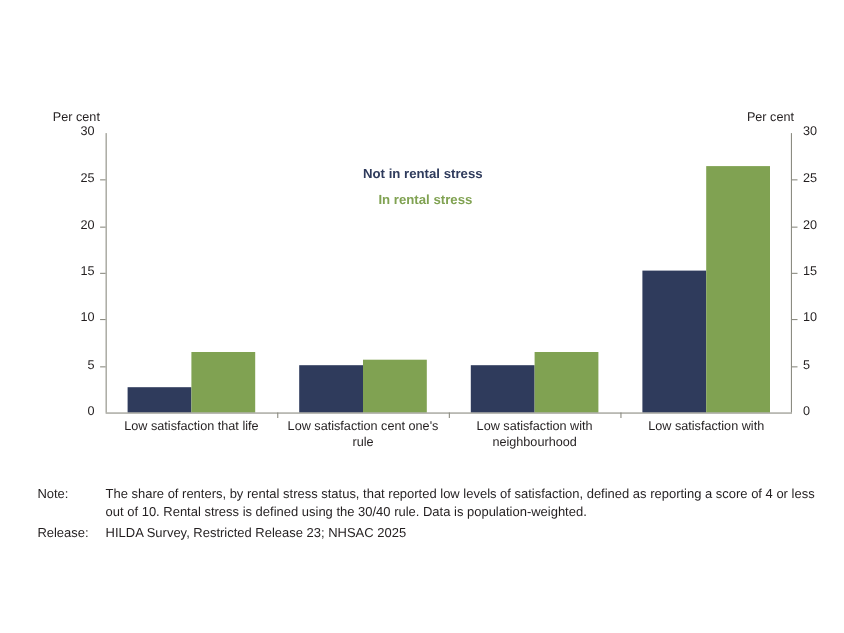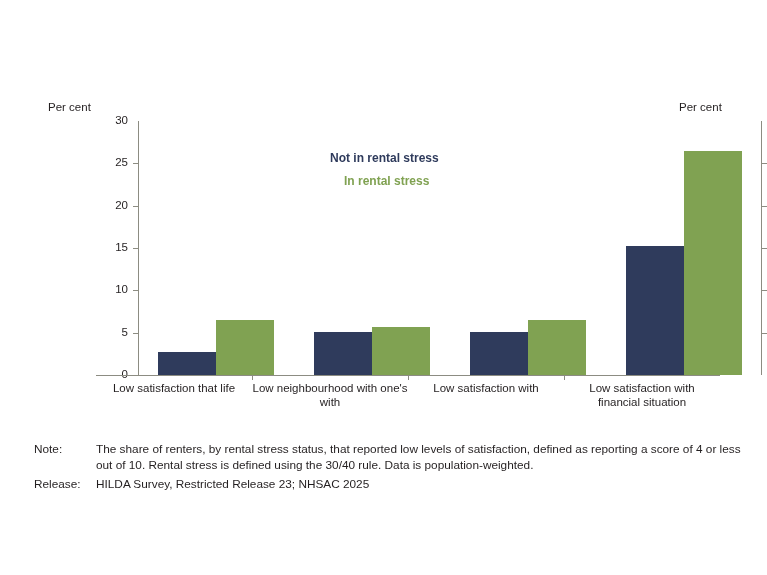--- a/index.html
+++ b/index.html
@@ -33,21 +33,20 @@
   .unit-left  { left: 48px;  top: 101px; }
   .unit-right { left: 679px; top: 101px; }
 
   
   #plot {
     position: absolute;
     left: 96px;
     top: 121px;
     width: 624px;
     height: 254px;
-    margin-left: 42px;
   }
 
   
   .axis-line {
     position: absolute;
     top: 0;
     width: 1px;
     height: 254px;
     background: #8c8c82;
   }
@@ -208,29 +207,29 @@
   <div id="legend">
       <div class="legend-entry e0" style="color: rgb(47, 59, 92);">Not in rental stress</div>
       <div class="legend-entry e1" style="color: rgb(128, 162, 82);">In rental stress</div>
     </div>
 
   <div id="cat-labels-layer">
       <div class="cat-label" style="left: 96px; width: 156px;">
         <div>Low satisfaction that life</div>
       </div>
       <div class="cat-label" style="left: 252px; width: 156px;">
-        <div>Low neighbourhood with one's</div>
-        <div>with</div>
+        <div>Low satisfaction cent one's</div>
+        <div>rule</div>
       </div>
       <div class="cat-label" style="left: 408px; width: 156px;">
         <div>Low satisfaction with</div>
+        <div>neighbourhood</div>
       </div>
       <div class="cat-label" style="left: 564px; width: 156px;">
         <div>Low satisfaction with</div>
-        <div>financial situation</div>
       </div>
     </div>
 
   <div id="notes">
       <div class="note-row">
         <div class="note-key">Note:</div>
         <div class="note-val">The share of renters, by rental stress status, that reported low levels of satisfaction, defined as reporting a score of 4 or less out of 10. Rental stress is defined using the 30/40 rule. Data is population-weighted.</div>
       </div>
       <div class="note-row">
         <div class="note-key">Release:</div>

